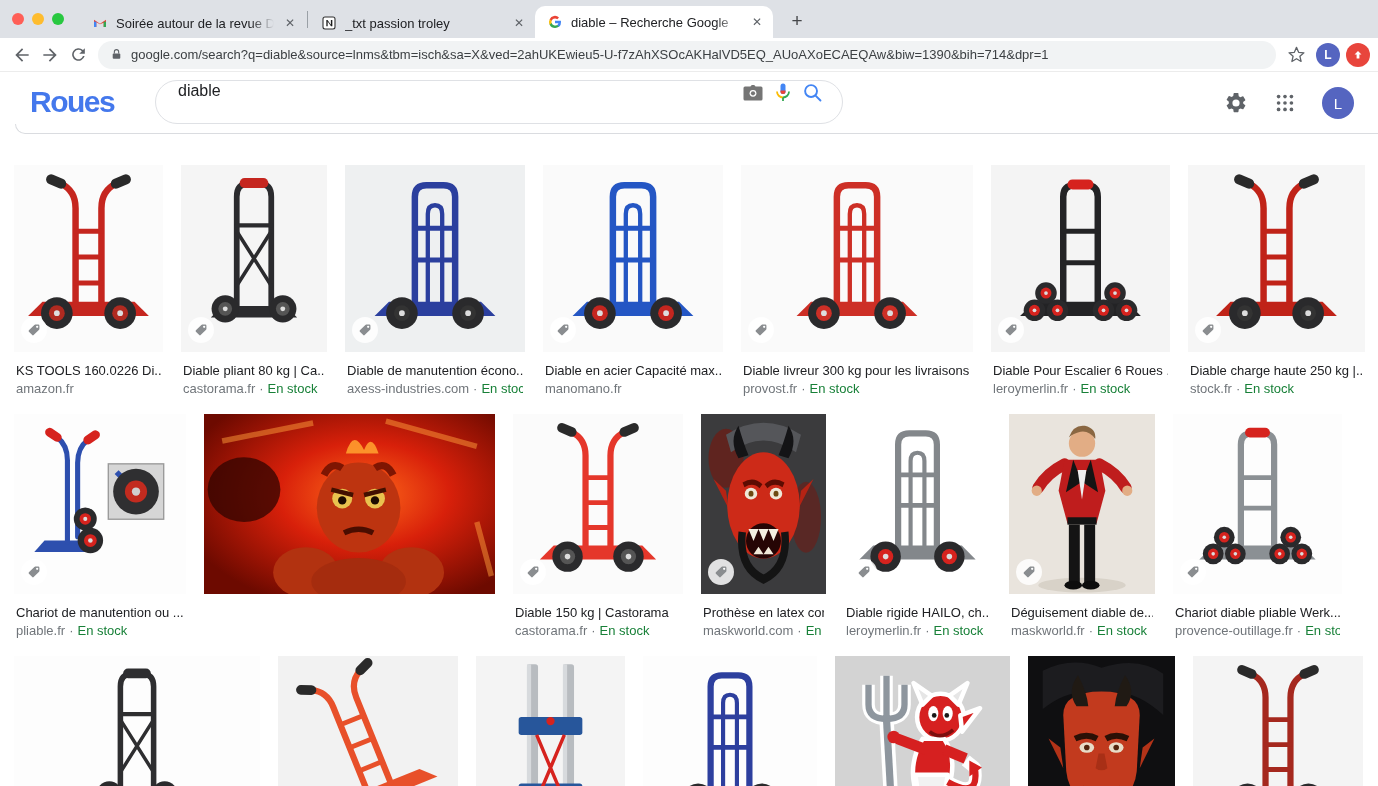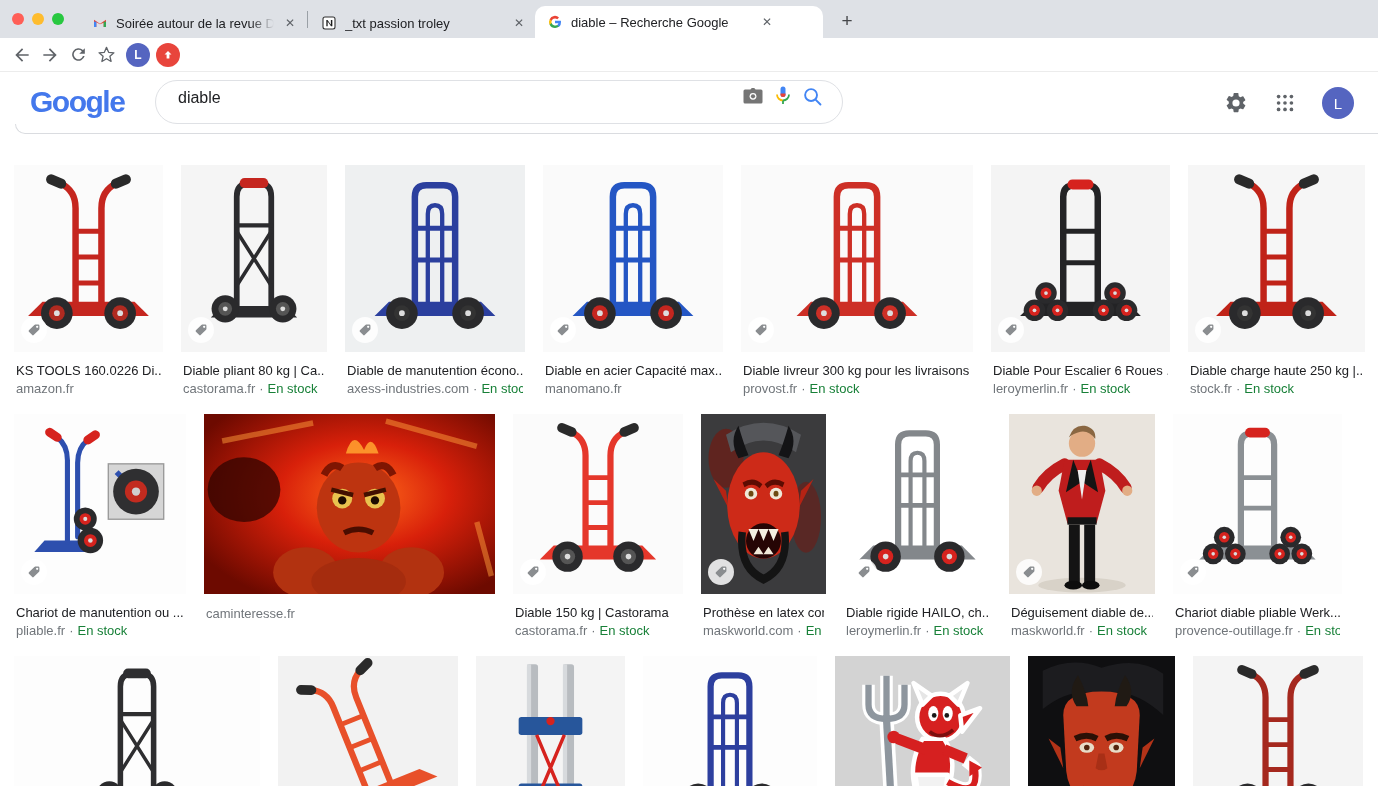--- a/index.html
+++ b/index.html
@@ -24,21 +24,21 @@
   .urlbox{flex:1;height:28px;background:#f1f3f4;border-radius:14px;margin:0 6px;
           display:flex;align-items:center;padding:0 12px;gap:8px;min-width:0}
   .url{font-size:13px;color:#3c4043;white-space:nowrap;overflow:hidden;flex:1}
   .chip{width:24px;height:24px;border-radius:50%;display:flex;align-items:center;justify-content:center;margin-left:6px;flex:0 0 auto}
   .chip.avatar{background:#5565c0;color:#fff;font-size:12px;font-weight:bold}
   .chip.ext{background:#e8453c}
   
   .gheader{height:62px;position:relative;background:#fff}
   .glogo{position:absolute;left:30px;top:13px;font-size:30px;font-weight:bold;letter-spacing:-1.5px;color:#4478ec}
   .searchbox{position:absolute;left:155px;top:8px;width:688px;height:44px;border:1px solid #dfe1e5;
-             border-radius:22px;display:flex;align-items:flex-end;padding:0 18px 15px 20px;box-sizing:border-box;gap:6px}
+             border-radius:22px;display:flex;align-items:flex-start;padding:0 18px 4px 20px;box-sizing:border-box;gap:6px}
   .query{flex:1;font-size:16px;color:#202124;border:0;outline:0;font-family:inherit;background:transparent}
   .hdr-right{position:absolute;right:24px;top:0;height:62px;display:flex;align-items:center;gap:26px}
   .gavatar{width:32px;height:32px;border-radius:50%;background:#5565c0;color:#fff;font-size:15px;
            display:flex;align-items:center;justify-content:center}
   .panel-edge{position:absolute;left:15px;right:0;bottom:0;height:9px;
               border-left:1px solid #dadce0;border-bottom:1px solid #dadce0;border-bottom-left-radius:10px}
   
   .results{padding:31px 0 0 14px}
   .row{display:flex;gap:18px;align-items:flex-start;margin-bottom:17px}
   figure.card{margin:0;flex:0 0 auto}
@@ -73,21 +73,21 @@
   </div>
   <span class="tab-sep"></span>
   <div class="tab" style="width:226px">
     <svg class="favicon" viewBox="0 0 24 24">
       <rect x="3" y="3" width="18" height="18" rx="3" fill="#fff" stroke="#2f2f2f" stroke-width="1.6"></rect>
       <path d="M8 17V7.5l1.8-.1 5 7.2V7.5H17V17h-2l-5-7.2V17z" fill="#1b1b1b"></path>
     </svg>
     <span class="title">_txt passion troley</span>
     <span class="tab-close">✕</span>
   </div>
-  <div class="tab active" style="width:288px">
+  <div class="tab active" style="width:238px">
     <svg class="favicon" viewBox="0 0 24 24">
       <path d="M21 12c0-.7-.06-1.3-.17-1.9H12v3.7h5.1a4.4 4.4 0 0 1-1.9 2.9v2.4h3A8.8 8.8 0 0 0 21 12z" fill="#4285F4"></path>
       <path d="M12 21a8.6 8.6 0 0 0 6-2.2l-3-2.4a5.4 5.4 0 0 1-8-2.8H4v2.4A9 9 0 0 0 12 21z" fill="#34A853"></path>
       <path d="M7 13.6a5.4 5.4 0 0 1 0-3.4V7.8H4a9 9 0 0 0 0 8.2l3-2.4z" fill="#FBBC05"></path>
       <path d="M12 6.6c1.3 0 2.5.5 3.4 1.3l2.6-2.6A8.6 8.6 0 0 0 4 7.8l3 2.4A5.4 5.4 0 0 1 12 6.6z" fill="#EA4335"></path>
     </svg>
     <span class="title">diable – Recherche Google</span>
     <span class="tab-close">✕</span>
   </div>
   <div class="newtab">+</div>
@@ -102,35 +102,42 @@
   <div class="navbtn">
     <svg width="20" height="20" viewBox="0 0 24 24">
         <path d="M4 11h12.2l-5.6-5.6L12 4l8 8-8 8-1.4-1.4 5.6-5.6H4z" fill="#5f6368"></path>
       </svg>
   </div>
   <div class="navbtn">
     <svg width="19" height="19" viewBox="0 0 24 24">
         <path d="M17.65 6.35A8 8 0 1 0 19.73 14h-2.08a6 6 0 1 1-1.41-6.24L13 11h7V4l-2.35 2.35z" fill="#5f6368"></path>
       </svg>
   </div>
+  <div class="urlbox">
+    <svg width="13" height="13" viewBox="0 0 24 24">
+      <rect x="5" y="10" width="14" height="10" rx="1.8" fill="#5f6368"></rect>
+      <path d="M8 10V7a4 4 0 0 1 8 0v3" fill="none" stroke="#5f6368" stroke-width="2"></path>
+    </svg>
+    <span class="url">google.com/search?q=diable&amp;source=lnms&amp;tbm=isch&amp;sa=X&amp;ved=2ahUKEwieu5-U-f7zAhXSOcAKHalVD5EQ_AUoAXoECAEQAw&amp;biw=1390&amp;bih=714&amp;dpr=1</span>
+  </div>
   <div class="navbtn">
     <svg width="19" height="19" viewBox="0 0 24 24">
         <path d="M12 17.3 6.2 20.8l1.5-6.6L2.6 9.8l6.7-.6L12 3l2.7 6.2 6.7.6-5.1 4.4 1.5 6.6z" fill="none" stroke="#5f6368" stroke-width="1.6" stroke-linejoin="round"></path>
       </svg>
   </div>
   <div class="chip avatar">L</div>
   <div class="chip ext">
     <svg width="14" height="14" viewBox="0 0 24 24">
         <path d="M12 5l6 6h-3.6v7h-4.8v-7H6z" fill="#fff"></path>
       </svg>
   </div>
 </div>
 
 <div class="gheader">
-  <div class="glogo">Google</div>
+  <div class="glogo">Roues</div>
   <div class="searchbox">
     <input class="query" value="diable" style="">
     <svg width="24" height="24" viewBox="0 0 24 24">
       <path d="M9.4 5.5 10.8 4h2.4l1.4 1.5H20a1.5 1.5 0 0 1 1.5 1.5v11A1.5 1.5 0 0 1 20 19.5H4A1.5 1.5 0 0 1 2.5 18V7A1.5 1.5 0 0 1 4 5.5z" fill="#757575"></path>
       <circle cx="12" cy="12.3" r="3.4" fill="#fff"></circle>
         <circle cx="12" cy="12.3" r="2.1" fill="#757575"></circle>
     </svg>
     <svg width="24" height="24" viewBox="0 0 24 24">
       <rect x="9.5" y="2.5" width="5" height="10.5" rx="2.5" fill="#4285f4"></rect>
       <path d="M9.5 9.5h5v1a2.5 2.5 0 0 1-5 0z" fill="#ea4335"></path>
@@ -431,21 +438,20 @@
    <circle cx="76" cy="48" r="2.3" fill="#1c0b00"></circle>
             <circle cx="94" cy="48" r="2.3" fill="#1c0b00"></circle>
    <path d="M70 42 L82 45 M100 42 L88 45" stroke="#431000" stroke-width="2.5"></path>
    <path d="M77 66 Q85 62 93 66" stroke="#4a0d00" stroke-width="3" fill="none"></path>
    <ellipse cx="56" cy="88" rx="18" ry="14" fill="#b23210"></ellipse>
             <ellipse cx="114" cy="88" rx="18" ry="14" fill="#b23210"></ellipse>
    <ellipse cx="85" cy="93" rx="26" ry="13" fill="#a52c0e"></ellipse>
           </svg>
         </div>
         <figcaption class="caption">
-          <div class="meta"><span>caminteresse.fr</span></div>
         </figcaption>
       </figure>
       <figure class="card" style="width: 170px;">
         <div class="thumb" style="height: 180px; background: rgb(251, 251, 251);">
           <svg width="100%" height="100%" viewBox="0 0 100 130" preserveAspectRatio="xMidYMid meet">
             <polygon points="18,95 82,95 92,105 8,105" fill="#e5372b"></polygon>
             <path d="M41 96 L41 30 Q41 18 31 13" fill="none" stroke="#e5372b" stroke-width="4.5" stroke-linecap="round" stroke-linejoin="round"></path>
             <path d="M59 96 L59 30 Q59 18 69 13" fill="none" stroke="#e5372b" stroke-width="4.5" stroke-linecap="round" stroke-linejoin="round"></path>
             <line x1="31" y1="13" x2="24" y2="10" stroke="#2a2a2a" stroke-width="7" stroke-linecap="round"></line>
             <line x1="69" y1="13" x2="76" y2="10" stroke="#2a2a2a" stroke-width="7" stroke-linecap="round"></line>

